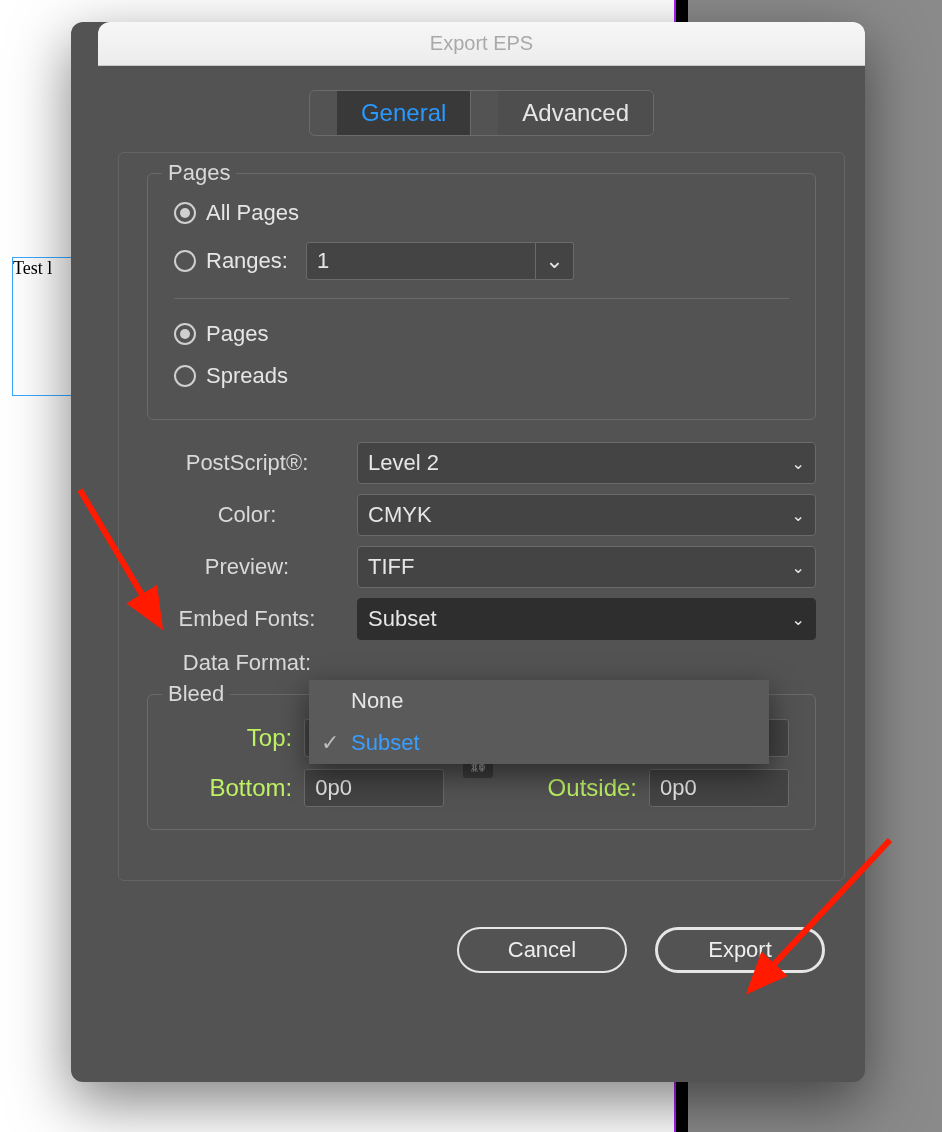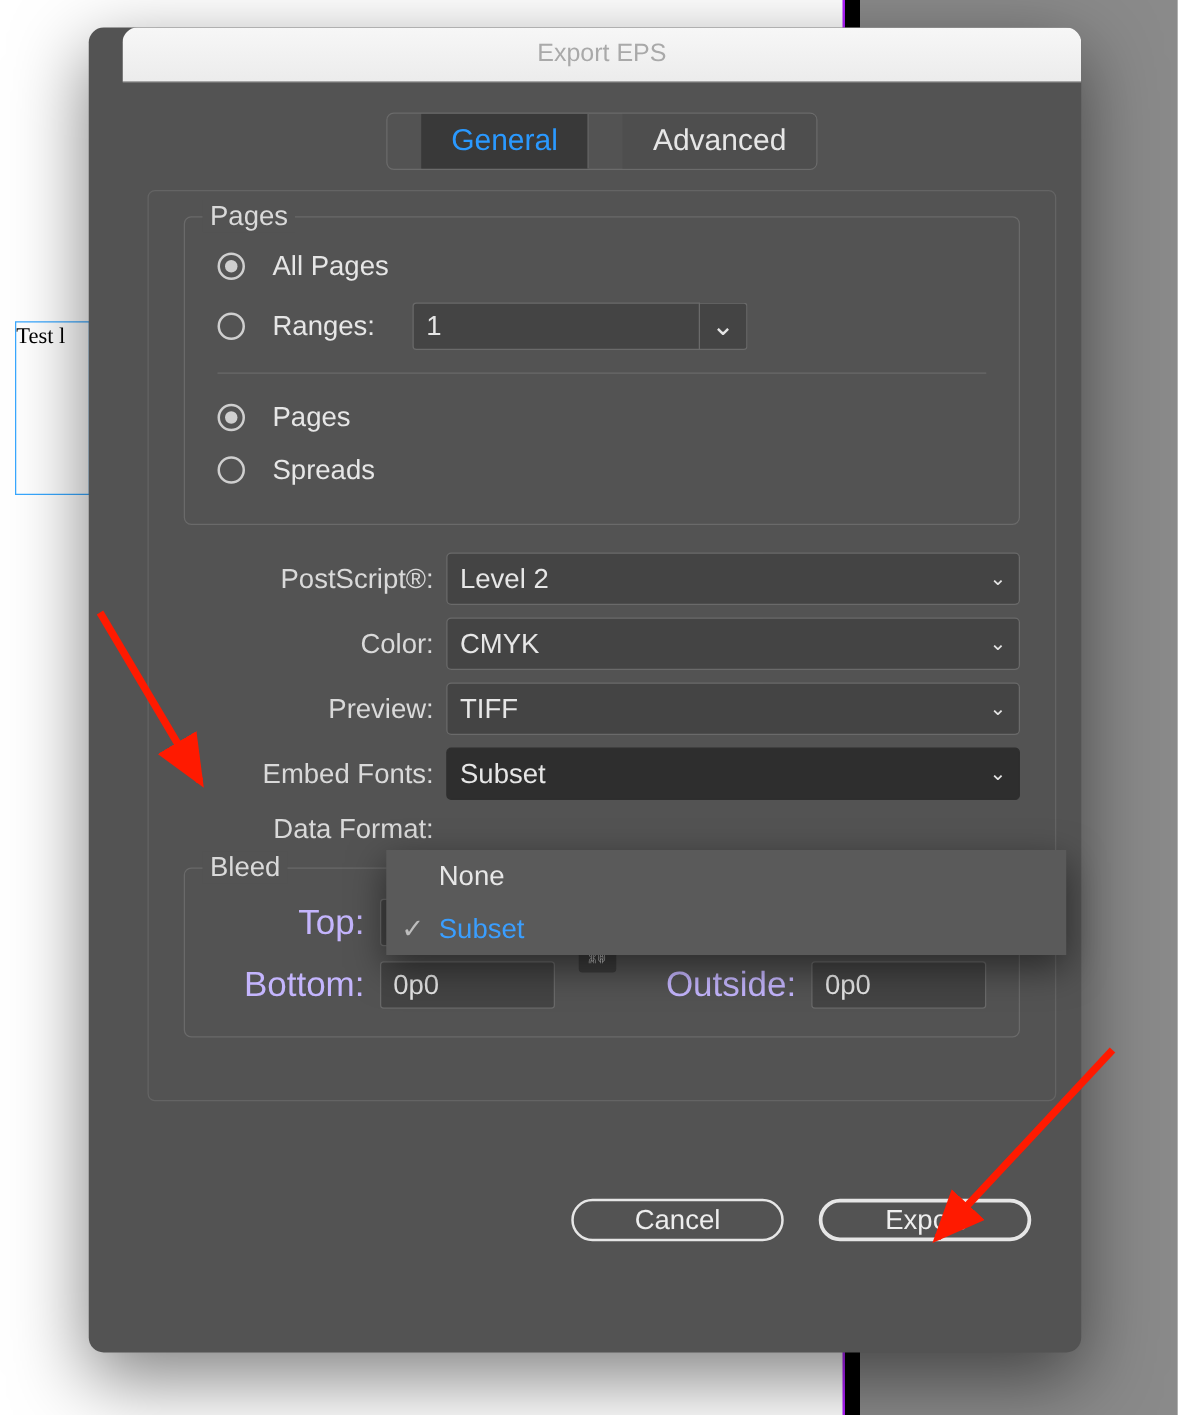--- a/index.html
+++ b/index.html
@@ -103,21 +103,21 @@
   .fieldset-legend {
     position: absolute;
     top: -14px; left: 14px;
     background: #535353;
     padding: 0 6px;
     font-size: 22px;
     color: #d9d9d9;
   }
   .radio-row {
     display: flex; align-items: center;
-    gap: 22px;
+    gap: 10px;
     font-size: 22px;
     padding: 8px 0;
   }
   .radio {
     width: 22px; height: 22px;
     border-radius: 50%;
     border: 2px solid #cfcfcf;
     display:inline-flex; align-items:center; justify-content:center;
     flex-shrink:0;
   }
@@ -152,21 +152,21 @@
     border: none; border-top: 1px solid #6a6a6a;
     margin: 10px 0 14px 0;
   }
   .form-row {
     display:flex; align-items:center;
     gap: 10px;
     margin: 10px 0;
   }
   .form-label {
     width: 200px;
-    text-align: right;
+    text-align: center;
     font-size: 22px;
     color: #d9d9d9;
     flex-shrink: 0;
   }
   .select {
     flex: 1;
     height: 42px;
     background: #444;
     border: 1px solid #6a6a6a;
     border-radius: 4px;
@@ -203,23 +203,23 @@
   .dropdown-pop .opt.sel { color: #3a9eff; }
   .bleed-grid {
     display:grid;
     grid-template-columns: auto 140px 52px auto 140px;
     row-gap: 12px;
     column-gap: 8px;
     align-items: center;
     padding-top: 6px;
   }
   .bleed-label {
-    font-size: 28px;
+    font-size: 24px;
     text-align: right;
-    color:#c4b5fd;
+    color:#bef264;
     padding-right: 4px;
   }
   .bleed-input {
     height: 38px;
     background: #444; border:1px solid #6a6a6a; border-radius:3px;
     color:#e6e6e6; font-size:22px; padding:0 10px;
     width: 100%;
   }
   .link-icon {
     grid-row: span 2;
@@ -227,28 +227,27 @@
     display:flex; align-items:center; justify-content:center;
     background:#3b3b3b; border-radius:3px;
     color:#c9c9c9;
     justify-self:center;
   }
   .button-row {
     display:flex; justify-content:flex-end; gap: 28px;
     padding: 46px 20px 0 0;
   }
   .pill-btn {
-    min-width: 170px; height: 34px;
+    min-width: 170px; height: 46px;
     border: 2px solid #e6e6e6;
     border-radius: 24px;
     background: transparent;
     color: #eee;
     font-size: 22px;
     cursor:pointer;
-    margin-top:32px;
   }
   .pill-btn.primary { border-width: 3px; }
   
   .arrow {
     position:absolute;
     pointer-events:none;
     z-index: 200;
   }
 </style>
 </head>
@@ -367,21 +366,21 @@
     <div class="button-row">
       <button class="pill-btn">
         <span>Cancel</span>
       </button>
       <button class="pill-btn primary">
         <span>Export</span>
       </button>
     </div>
   </div>
 
-  <div class="dropdown-pop" style="left:238px; top:658px; width:544px;">
+  <div class="dropdown-pop" style="left:238px; top:658px; width:460px;">
     <div class="opt">
       <span class="check"></span>
       <span>None</span>
     </div>
     <div class="opt sel">
       <span class="check">✓</span>
       <span>Subset</span>
     </div>
   </div>
 </div>

